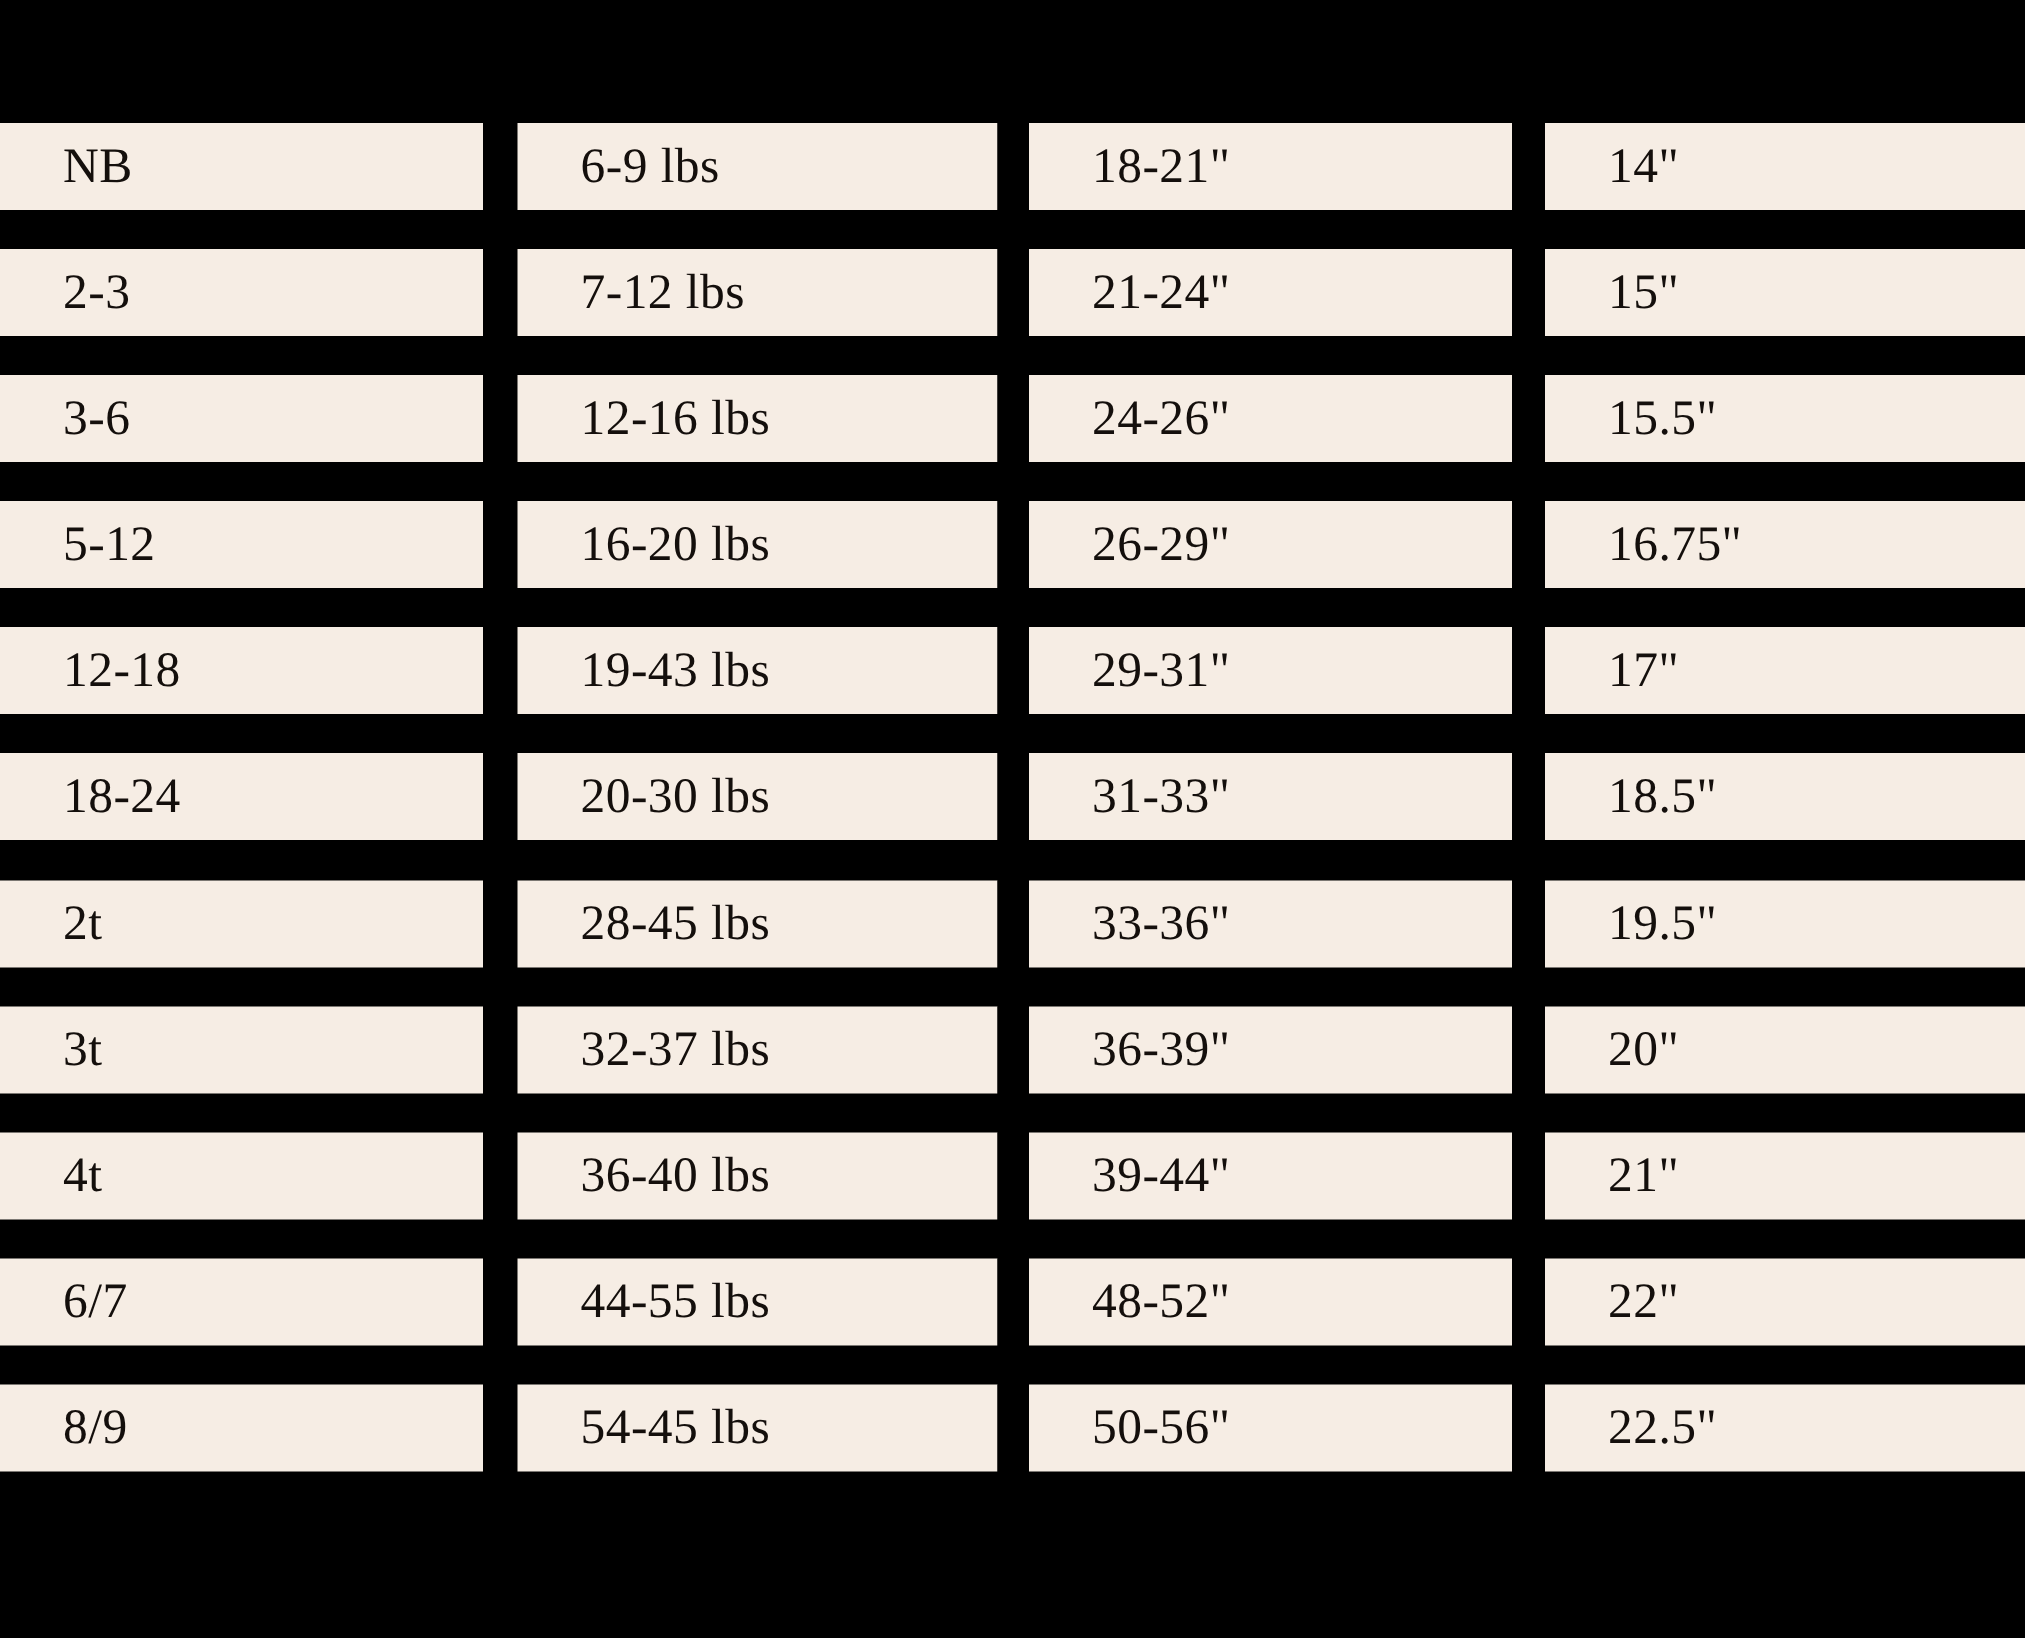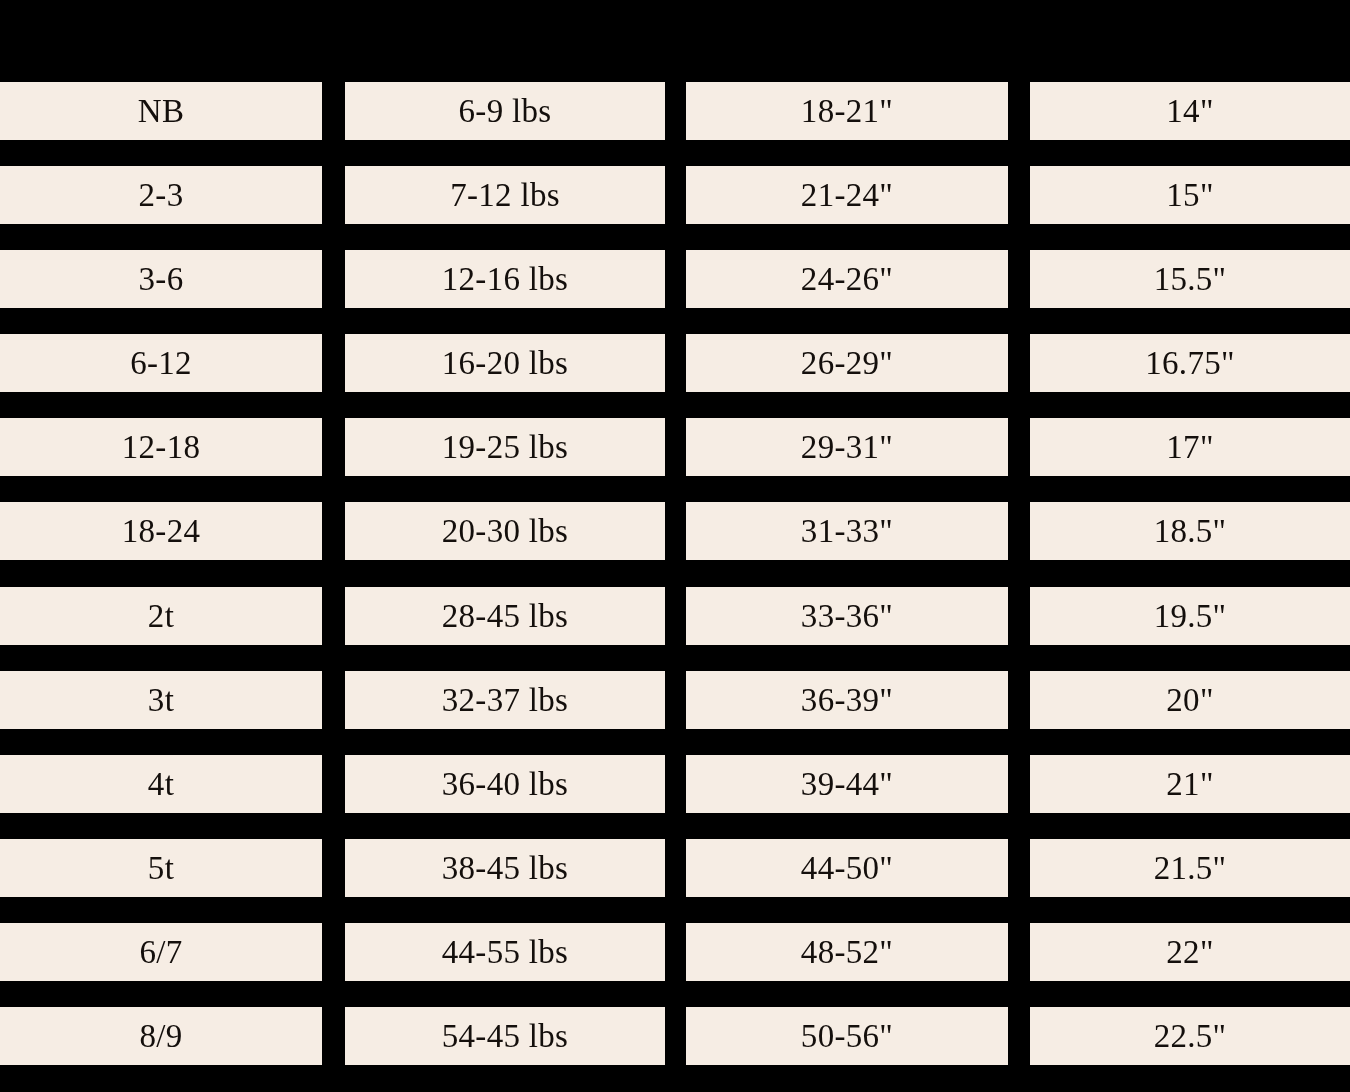--- a/index.html
+++ b/index.html
@@ -53,25 +53,25 @@
     background: transparent;
     height: 84.1px;
     vertical-align: top;
   }
 
   .cell-box {
     background: #F6EDE4;
     color: #140F0C;
     height: 58px;
     line-height: 58px;
-    text-align: center;
     font-size: 33px;
     letter-spacing: 0.3px;
     white-space: nowrap;
     overflow: hidden;
+    padding-left: 42px;
   }
 </style>
 </head>
 <body>
 
 <div id="chart-root">
   <table class="size-table">
     <colgroup>
       <col class="c1">
         <col class="gap1">
@@ -128,42 +128,42 @@
           <td class="cell-wrap">
             <div class="cell-box">24-26"</div>
           </td>
           <td class="gap-cell"></td>
           <td class="cell-wrap">
             <div class="cell-box">15.5"</div>
           </td>
         </tr>
         <tr>
           <td class="cell-wrap">
-            <div class="cell-box">6-12</div>
+            <div class="cell-box">5-12</div>
           </td>
           <td class="gap-cell"></td>
           <td class="cell-wrap">
             <div class="cell-box">16-20 lbs</div>
           </td>
           <td class="gap-cell"></td>
           <td class="cell-wrap">
             <div class="cell-box">26-29"</div>
           </td>
           <td class="gap-cell"></td>
           <td class="cell-wrap">
             <div class="cell-box">16.75"</div>
           </td>
         </tr>
         <tr>
           <td class="cell-wrap">
             <div class="cell-box">12-18</div>
           </td>
           <td class="gap-cell"></td>
           <td class="cell-wrap">
-            <div class="cell-box">19-25 lbs</div>
+            <div class="cell-box">19-43 lbs</div>
           </td>
           <td class="gap-cell"></td>
           <td class="cell-wrap">
             <div class="cell-box">29-31"</div>
           </td>
           <td class="gap-cell"></td>
           <td class="cell-wrap">
             <div class="cell-box">17"</div>
           </td>
         </tr>
@@ -226,37 +226,20 @@
           <td class="cell-wrap">
             <div class="cell-box">36-40 lbs</div>
           </td>
           <td class="gap-cell"></td>
           <td class="cell-wrap">
             <div class="cell-box">39-44"</div>
           </td>
           <td class="gap-cell"></td>
           <td class="cell-wrap">
             <div class="cell-box">21"</div>
-          </td>
-        </tr>
-        <tr>
-          <td class="cell-wrap">
-            <div class="cell-box">5t</div>
-          </td>
-          <td class="gap-cell"></td>
-          <td class="cell-wrap">
-            <div class="cell-box">38-45 lbs</div>
-          </td>
-          <td class="gap-cell"></td>
-          <td class="cell-wrap">
-            <div class="cell-box">44-50"</div>
-          </td>
-          <td class="gap-cell"></td>
-          <td class="cell-wrap">
-            <div class="cell-box">21.5"</div>
           </td>
         </tr>
         <tr>
           <td class="cell-wrap">
             <div class="cell-box">6/7</div>
           </td>
           <td class="gap-cell"></td>
           <td class="cell-wrap">
             <div class="cell-box">44-55 lbs</div>
           </td>

